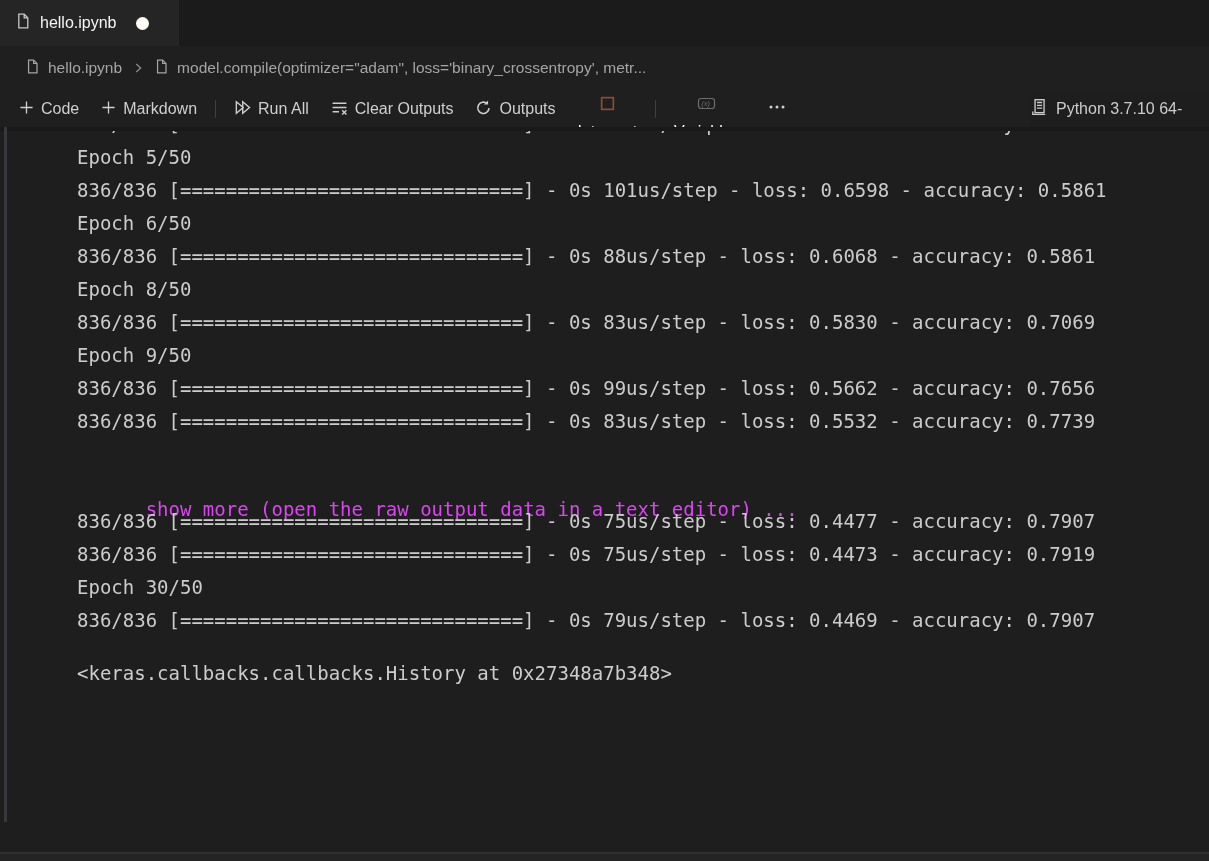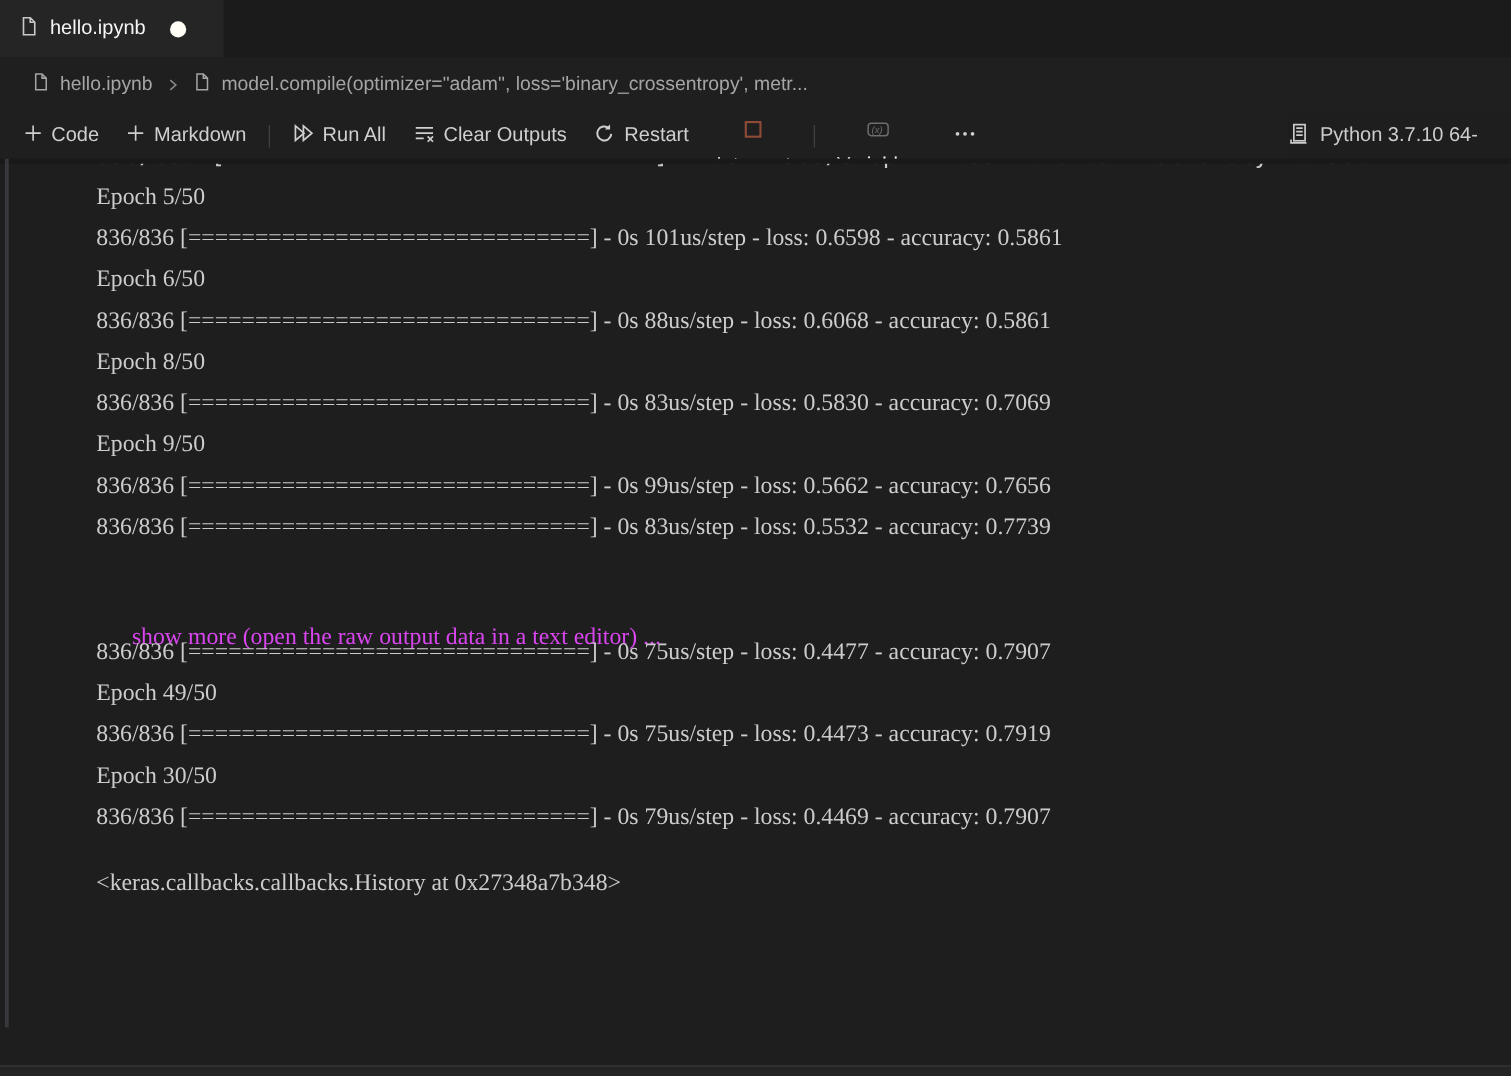--- a/index.html
+++ b/index.html
@@ -36,21 +36,21 @@
   svg { flex:none; }
 
   
   .content { position:absolute; top:127px; left:0; width:1209px; height:726px; background:#1e1e1e; }
   .content-gap { height:4px; background:#191919; }
   .cell-border { position:absolute; left:4px; top:0; width:3px; height:695px; background:#37373d; }
   .out { font-family:"DejaVu Sans Mono","Liberation Mono",monospace; font-size:19px;
          line-height:33px; color:#cccccc; white-space:pre; padding-left:77px; }
   .clip-line { height:10px; overflow:hidden; }
   .clip-line .out { margin-top:-23px; }
-  .line { height:33px;font-family:Liberation Serif, serif; }
+  .line { height:33px; }
   .show-more { margin-top:22px; }
   .show-more .link { color:#d946ef; cursor:pointer; }
   .block2 { margin-top:12px; }
   .result { margin-top:20px; }
 
   
   .bottom-divider { position:absolute; top:852px; left:0; width:1209px; height:2px; background:#303031; }
   .bottom-strip { position:absolute; top:854px; left:0; width:1209px; height:7px; background:#242425; }
 </style>
 </head>
@@ -133,21 +133,21 @@
       </span>
       <span>Clear Outputs</span>
     </div>
     <div class="tb-btn">
       <span>
         <svg width="17" height="17" viewBox="0 0 16 16" fill="none" stroke="#cfcfcf" stroke-width="1.5">
           <path d="M13.2 8.6 A5.3 5.3 0 1 1 11.4 4.3"></path>
           <path d="M12.3 1.3 L12.3 5.2 L8.4 5.2" fill="#cfcfcf" stroke="none"></path>
         </svg>
       </span>
-      <span>Restart</span>
+      <span>Outputs</span>
     </div>
     <div class="tb-btn disabled">
       <span>
         <svg width="17" height="17" viewBox="0 0 16 16" fill="none" stroke="#8f4a38" stroke-width="1.6">
           <rect x="2.5" y="2.5" width="11" height="11"></rect>
         </svg>
       </span>
       <span>Interrupt</span>
     </div>
     <div class="tb-sep"></div>
@@ -200,21 +200,20 @@
       <div class="out line">836/836 [==============================] - 0s 99us/step - loss: 0.5662 - accuracy: 0.7656</div>
       <div class="out line">836/836 [==============================] - 0s 83us/step - loss: 0.5532 - accuracy: 0.7739</div>
     </div>
 
     <div class="out line show-more">
       <span class="link">show more (open the raw output data in a text editor) ...</span>
     </div>
 
     <div class="block2">
       <div class="out line">836/836 [==============================] - 0s 75us/step - loss: 0.4477 - accuracy: 0.7907</div>
-      <div class="out line">Epoch 49/50</div>
       <div class="out line">836/836 [==============================] - 0s 75us/step - loss: 0.4473 - accuracy: 0.7919</div>
       <div class="out line">Epoch 30/50</div>
       <div class="out line">836/836 [==============================] - 0s 79us/step - loss: 0.4469 - accuracy: 0.7907</div>
     </div>
 
     <div class="out line result">&lt;keras.callbacks.callbacks.History at 0x27348a7b348&gt;</div>
   </div>
 
   <div class="bottom-divider"></div>
   <div class="bottom-strip"></div>

